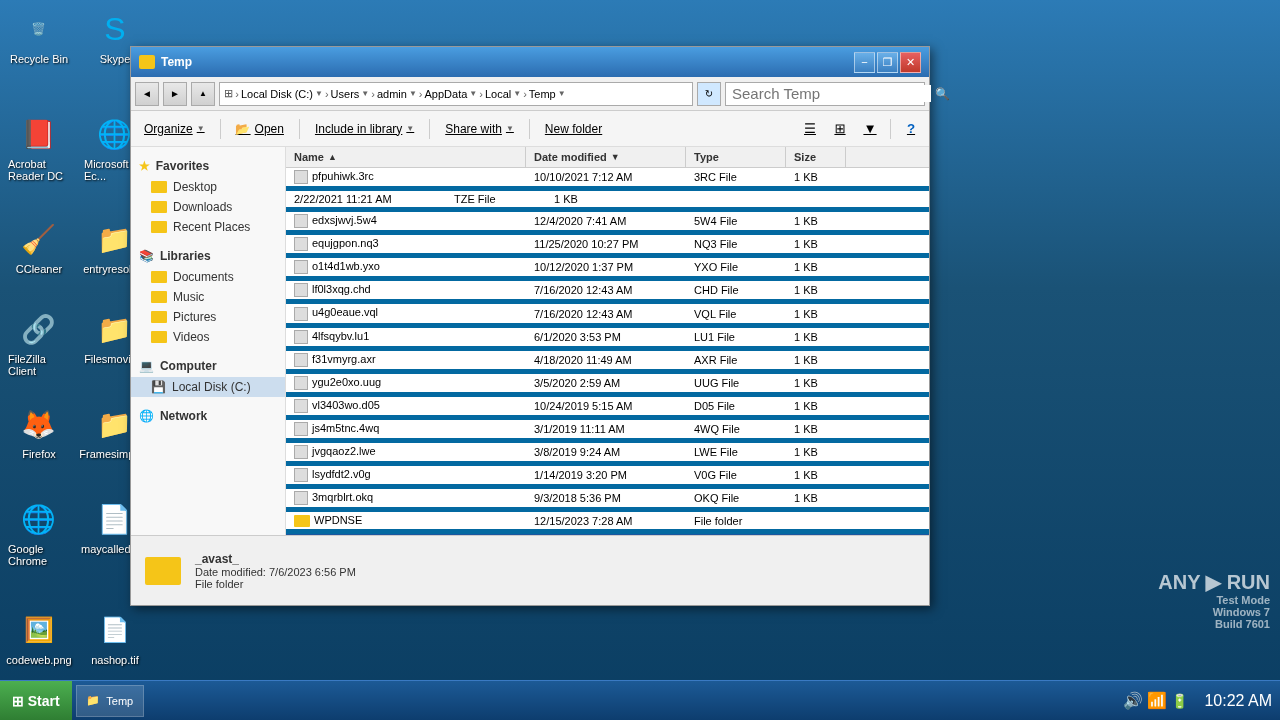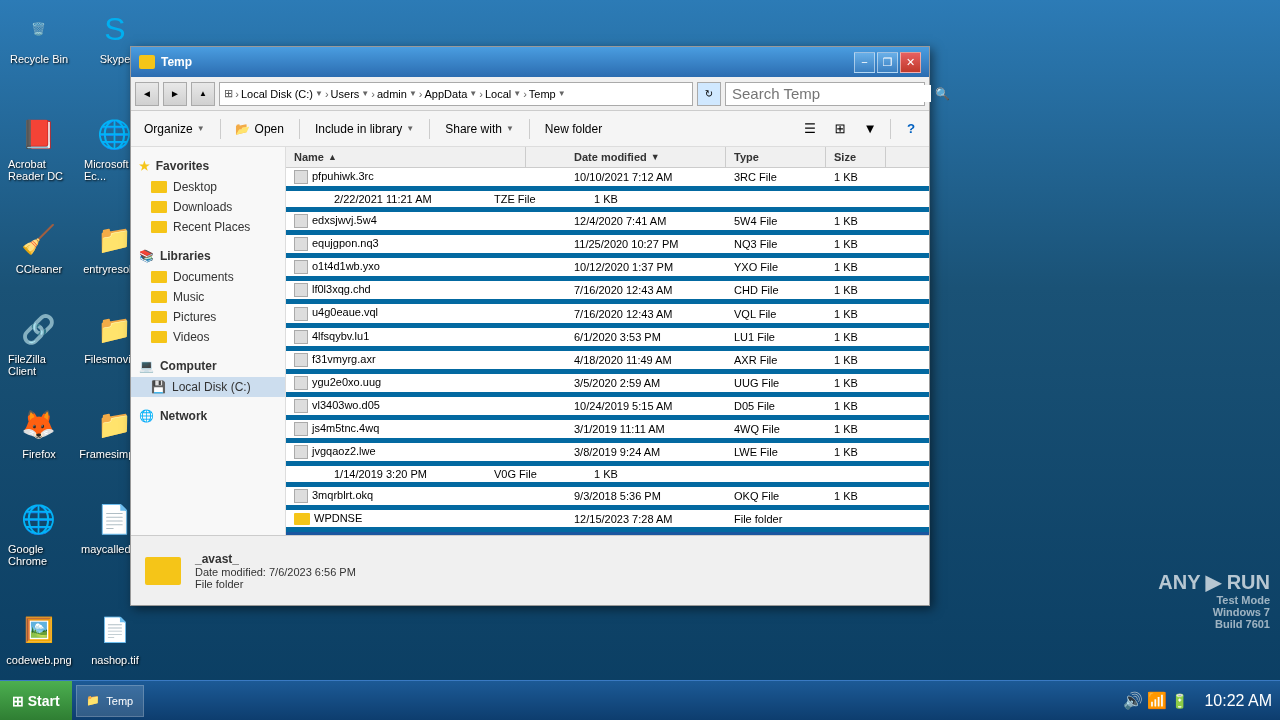--- a/index.html
+++ b/index.html
@@ -203,20 +203,21 @@
     
     .toolbar {
       background: #f5f5f5;
       height: 36px;
       display: flex;
       align-items: center;
       padding: 0 4px;
       gap: 2px;
       border-bottom: 1px solid #ddd;
       flex-shrink: 0;
+      text-decoration: underline;
     }
     .tool-btn {
       height: 28px;
       padding: 0 8px;
       background: transparent;
       border: 1px solid transparent;
       cursor: pointer;
       display: flex;
       align-items: center;
       gap: 4px;
@@ -307,21 +308,21 @@
       color: #333;
       border-right: 1px solid #ccc;
       cursor: pointer;
       display: flex;
       align-items: center;
       gap: 4px;
       flex-shrink: 0;
       text-align: right;
     }
     .col-name { width: 240px; }
-    .col-date { width: 160px; margin-left: 40px; }
+    .col-date { width: 160px; }
     .col-type { width: 100px; }
     .col-size { width: 60px; }
 
     .file-list {
       flex: 1;
       overflow-y: auto;
       overflow-x: hidden;
     }
     .file-row {
       display: flex;
@@ -711,20 +712,21 @@
               <div class="file-cell col-type">4WQ File</div>
               <div class="file-cell col-size">1 KB</div>
             </div>
             <div class="file-row">
               <div class="file-cell col-name"><span style="width:14px;height:14px;background:#ddd;border:1px solid #aaa;display:inline-block;margin-right:4px;vertical-align:middle;"></span>jvgqaoz2.lwe</div>
               <div class="file-cell col-date">3/8/2019 9:24 AM</div>
               <div class="file-cell col-type">LWE File</div>
               <div class="file-cell col-size">1 KB</div>
             </div>
             <div class="file-row">
+              <div class="file-cell col-name"><span style="width:14px;height:14px;background:#ddd;border:1px solid #aaa;display:inline-block;margin-right:4px;vertical-align:middle;"></span>lsydfdt2.v0g</div>
               <div class="file-cell col-date">1/14/2019 3:20 PM</div>
               <div class="file-cell col-type">V0G File</div>
               <div class="file-cell col-size">1 KB</div>
             </div>
             <div class="file-row">
               <div class="file-cell col-name"><span style="width:14px;height:14px;background:#ddd;border:1px solid #aaa;display:inline-block;margin-right:4px;vertical-align:middle;"></span>3mqrblrt.okq</div>
               <div class="file-cell col-date">9/3/2018 5:36 PM</div>
               <div class="file-cell col-type">OKQ File</div>
               <div class="file-cell col-size">1 KB</div>
             </div>

